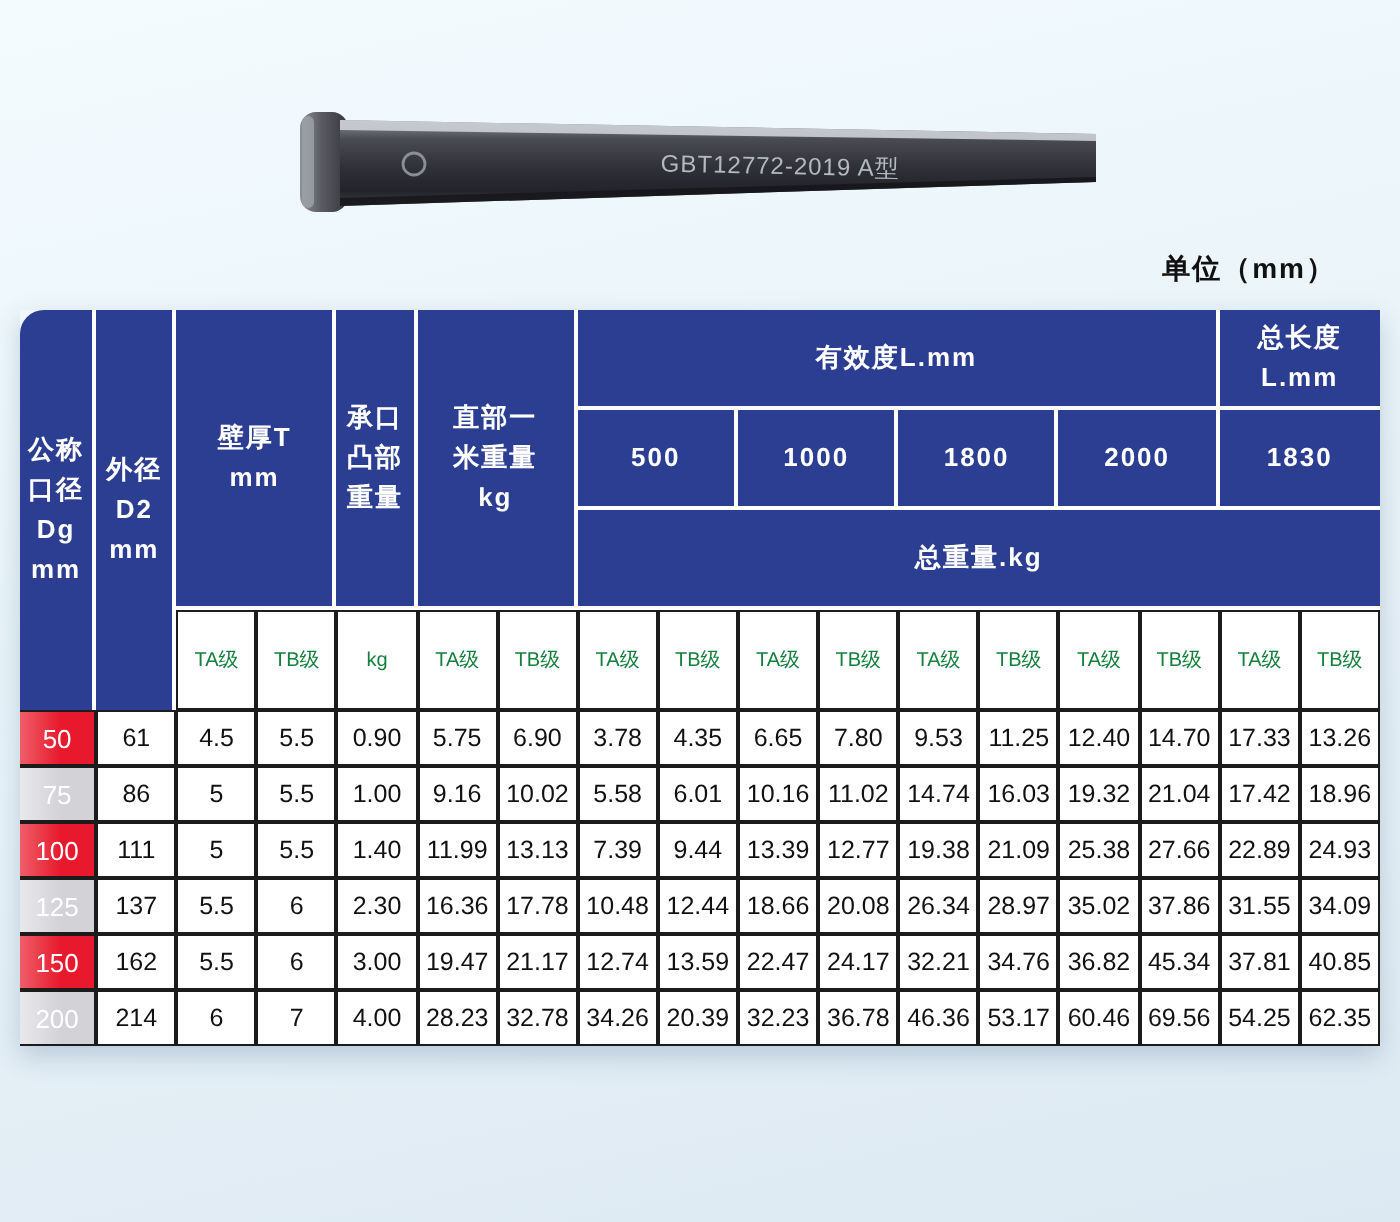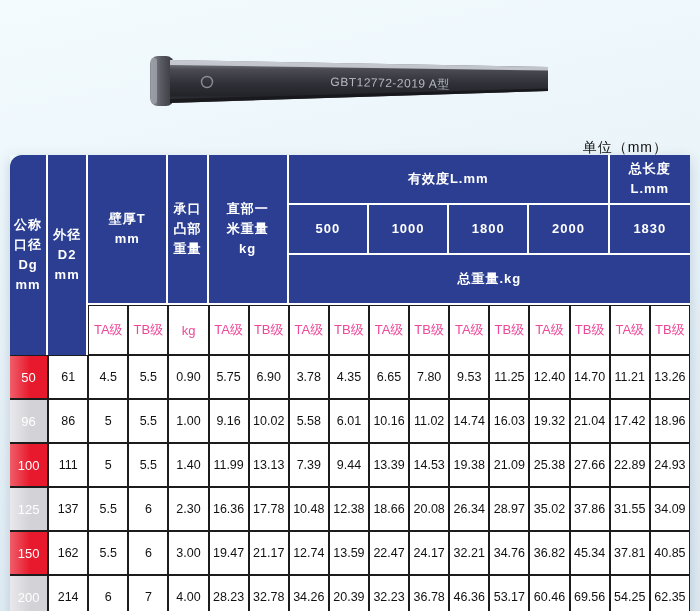--- a/index.html
+++ b/index.html
@@ -6,41 +6,41 @@
   .stage {
     position: relative;
     width: 700px;
     height: 611px;
     overflow: hidden;
     background: linear-gradient(168deg, #f3fbfe 0%, #eaf4f9 40%, #dde9f2 100%);
     font-family: "Liberation Sans", "DejaVu Sans", sans-serif;
   }
   .photo-wrap { position:absolute; left:0; top:0; width:700px; height:150px; }
   .unit-label {
-    position:absolute; top:139px; right:32px;
-    font-size:14px; font-weight:normal; color:#111; letter-spacing:1px;
+    position:absolute; top:126px; right:32px;
+    font-size:14px; font-weight:bold; color:#111; letter-spacing:1px;
   }
   table.spec {
     position:absolute; left:10px; top:155px;
     width:680px; border-collapse:separate; border-spacing:0; table-layout:fixed;
     box-shadow: 0 5px 12px rgba(90,120,150,.30);
   }
   th, td { text-align:center; vertical-align:middle; padding:0; overflow:hidden; }
   thead tr { height:50px; }
-  tbody tr { height:44px; }
+  tbody tr { height:28px; }
   th.blue {
     background:#2b3e91; color:#ffffff; font-weight:bold; font-size:13px;
     border-right:2px solid #ffffff; border-bottom:2px solid #ffffff;
     white-space:pre-line; line-height:1.55; letter-spacing:1px;
   }
   th.dgcol { border-radius:12px 0 0 0; }
   th.nobb { border-bottom:none; }
   th.nobr { border-right:none; }
   th.sub {
-    background:#ffffff; color:#ec4899; font-weight:normal; font-size:13px;
+    background:#ffffff; color:#15803d; font-weight:normal; font-size:10px;
     border:1px solid #1c1c1c;
   }
   tbody td {
     background:#ffffff; border:1px solid #1c1c1c;
     font-size:12.5px; color:#111;
   }
   tbody td.lbl { color:#ffffff; font-size:13px; border-left:none; }
   tbody td.red  { background: linear-gradient(90deg, #ef5e69 0%, #e8192c 55%); }
   tbody td.gray { background: linear-gradient(90deg, #e9e9ed 0%, #d2d2d7 55%); }
 </style>
@@ -161,25 +161,25 @@
           <td>5.75</td>
           <td>6.90</td>
           <td>3.78</td>
           <td>4.35</td>
           <td>6.65</td>
           <td>7.80</td>
           <td>9.53</td>
           <td>11.25</td>
           <td>12.40</td>
           <td>14.70</td>
-          <td>11.21</td>
+          <td>17.33</td>
           <td>13.26</td>
         </tr>
         <tr>
-          <td class="lbl gray">96</td>
+          <td class="lbl gray">75</td>
           <td>86</td>
           <td>5</td>
           <td>5.5</td>
           <td>1.00</td>
           <td>9.16</td>
           <td>10.02</td>
           <td>5.58</td>
           <td>6.01</td>
           <td>10.16</td>
           <td>11.02</td>
@@ -194,38 +194,38 @@
           <td class="lbl red">100</td>
           <td>111</td>
           <td>5</td>
           <td>5.5</td>
           <td>1.40</td>
           <td>11.99</td>
           <td>13.13</td>
           <td>7.39</td>
           <td>9.44</td>
           <td>13.39</td>
-          <td>14.53</td>
+          <td>12.77</td>
           <td>19.38</td>
           <td>21.09</td>
           <td>25.38</td>
           <td>27.66</td>
           <td>22.89</td>
           <td>24.93</td>
         </tr>
         <tr>
           <td class="lbl gray">125</td>
           <td>137</td>
           <td>5.5</td>
           <td>6</td>
           <td>2.30</td>
           <td>16.36</td>
           <td>17.78</td>
           <td>10.48</td>
-          <td>12.38</td>
+          <td>12.44</td>
           <td>18.66</td>
           <td>20.08</td>
           <td>26.34</td>
           <td>28.97</td>
           <td>35.02</td>
           <td>37.86</td>
           <td>31.55</td>
           <td>34.09</td>
         </tr>
         <tr>

